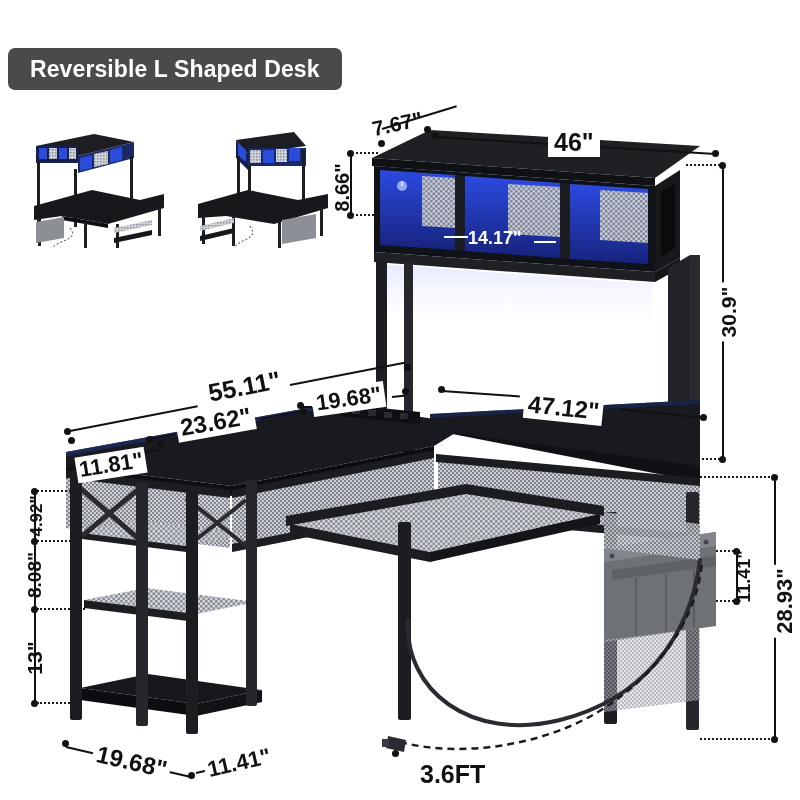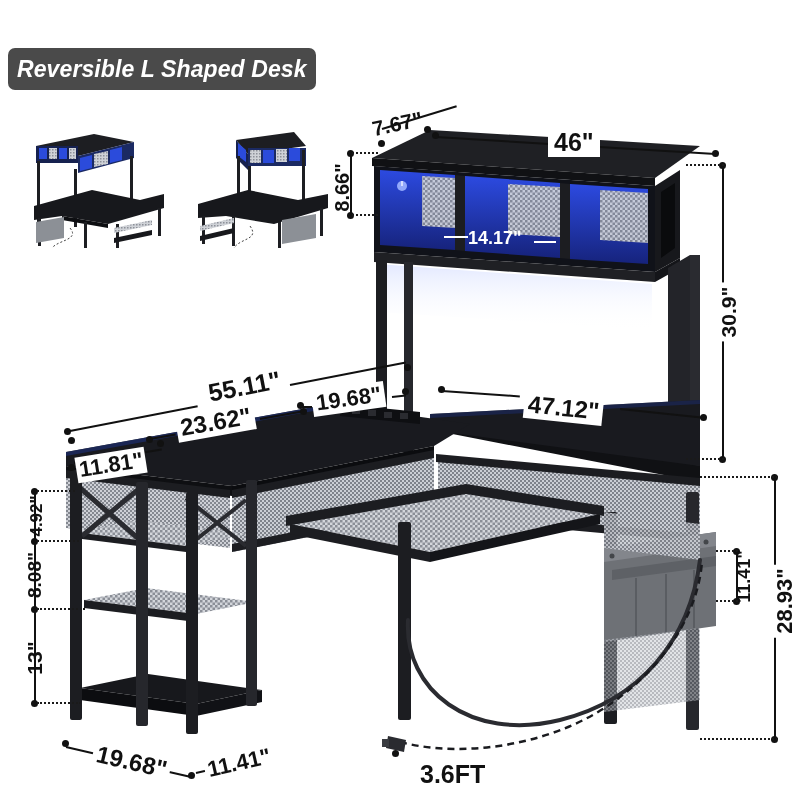--- a/index.html
+++ b/index.html
@@ -3,21 +3,21 @@
 <meta charset="utf-8">
 <style>
   html,body{margin:0;padding:0;background:#fff;}
   body{width:800px;height:800px;position:relative;overflow:hidden;
        font-family:"Liberation Sans",sans-serif;}
   #stage{position:absolute;inset:0;width:800px;height:800px;}
 
   
   .banner{position:absolute;left:8px;top:48px;height:42px;
           background:#4a4a4a;border-radius:7px;display:flex;align-items:center;
-          padding:0 9px;box-sizing:border-box;font-style:italic;}
+          padding:0 22px;box-sizing:border-box;}
   .banner span{color:#fff;font-size:23px;font-weight:bold;letter-spacing:.1px;
                white-space:nowrap;}
 
   
   .dim{position:absolute;color:#111;font-weight:bold;white-space:nowrap;
        font-family:"Liberation Sans",sans-serif;}
   .dim.w{color:#fff;}
   .v{transform-origin:50% 50%;}
 
   

